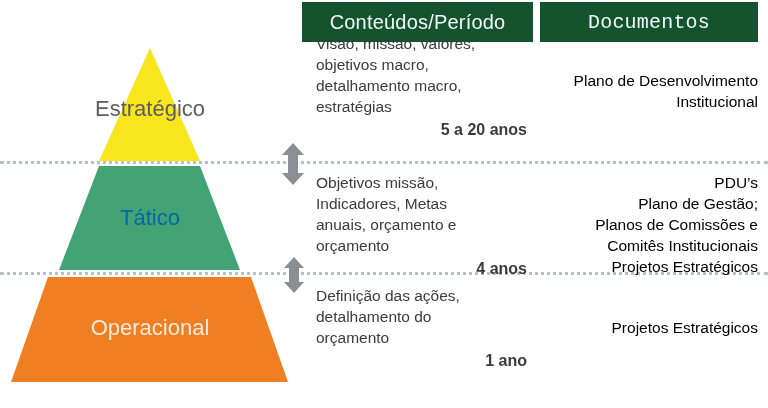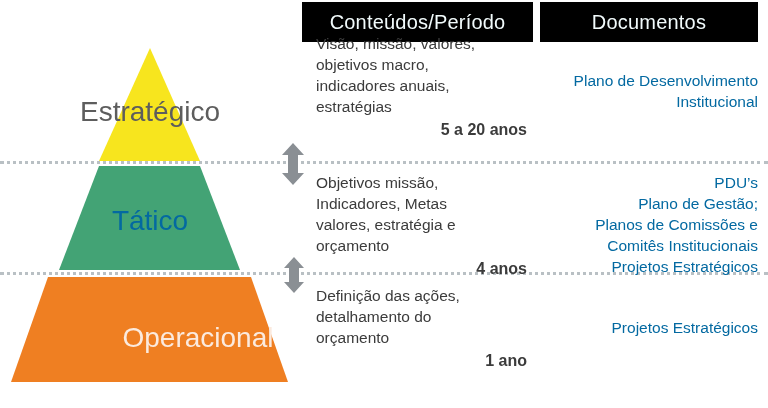--- a/index.html
+++ b/index.html
@@ -18,64 +18,63 @@
     width: 768px;
     height: 408px;
     background: #ffffff;
   }
 
   
   .header-bar {
     position: absolute;
     top: 2px;
     height: 40px;
-    background: #000000;
+    background: #14532d;
     color: #f2fbfc;
     display: flex;
     align-items: center;
     justify-content: center;
     font-size: 20px;
     letter-spacing: 0.2px;
     white-space: nowrap;
   }
   #header-conteudos { left: 302px; width: 231px; }
-  #header-documentos { left: 540px; width: 218px; }
+  #header-documentos { left: 540px; width: 218px; font-family: Liberation Mono, monospace; }
 
   
   .dotted-rule {
     position: absolute;
     left: 0;
     width: 768px;
     height: 0;
     border-top: 3px dotted #b9c0c4;
   }
   #rule-top { top: 161px; }
   #rule-bottom { top: 272px; }
 
   
   #pyramid { position: absolute; left: 0; top: 0; width: 300px; height: 408px; }
 
   .tier-label {
     position: absolute;
     text-align: center;
-    font-size: 28px;
+    font-size: 22px;
     white-space: nowrap;
   }
   #label-estrategico {
     left: 0px; top: 96px; width: 300px;
     color: #5d5d5d;
   }
   #label-tatico {
     left: 0px; top: 205px; width: 300px;
     color: #0369a1;
   }
   #label-operacional {
-    left: 0px; top: 322px; width: 300px;
+    left: 0px; top: 315px; width: 300px;
     color: #fbeade;
-    margin-left: 48px;
   }
 
   
   .arrow { position: absolute; }
   #arrow-top { left: 281px; top: 143px; }
   #arrow-bottom { left: 283px; top: 257px; }
 
   
   .col-content {
     position: absolute;
@@ -95,21 +94,21 @@
     font-size: 16px;
     padding-top: 2px;
     padding-right: 4px;
   }
 
   .col-docs {
     position: absolute;
     left: 540px;
     width: 218px;
     text-align: right;
-    color: #0369a1;
+    color: #000000;
     font-size: 15.5px;
     line-height: 21px;
   }
   #docs-estrategico { top: 70px; }
   #docs-tatico { top: 172px; }
   #docs-operacional { top: 317px; }
 
   .line { display: block; }
 </style>
 </head>
@@ -142,29 +141,29 @@
     <polygon points="12,0 23,12 17,12 17,30 23,30 12,42 1,30 7,30 7,12 1,12" fill="#8a8f94"></polygon>
   </svg>
 
   <svg class="arrow" id="arrow-bottom" width="22" height="36" viewBox="0 0 22 36">
     <polygon points="11,0 21,11 16,11 16,25 21,25 11,36 1,25 6,25 6,11 1,11" fill="#8a8f94"></polygon>
   </svg>
 
   <div class="col-content" id="content-estrategico">
     <span class="line">Visão, missão, valores,</span>
     <span class="line">objetivos macro,</span>
-    <span class="line">indicadores anuais,</span>
+    <span class="line">detalhamento macro,</span>
     <span class="line">estratégias</span>
     <div class="period">5 a 20 anos</div>
   </div>
 
   <div class="col-content" id="content-tatico">
     <span class="line">Objetivos missão,</span>
     <span class="line">Indicadores, Metas</span>
-    <span class="line">valores, estratégia e</span>
+    <span class="line">anuais, orçamento e</span>
     <span class="line">orçamento</span>
     <div class="period">4 anos</div>
   </div>
 
   <div class="col-content" id="content-operacional">
     <span class="line">Definição das ações,</span>
     <span class="line">detalhamento do</span>
     <span class="line">orçamento</span>
     <div class="period">1 ano</div>
   </div>

